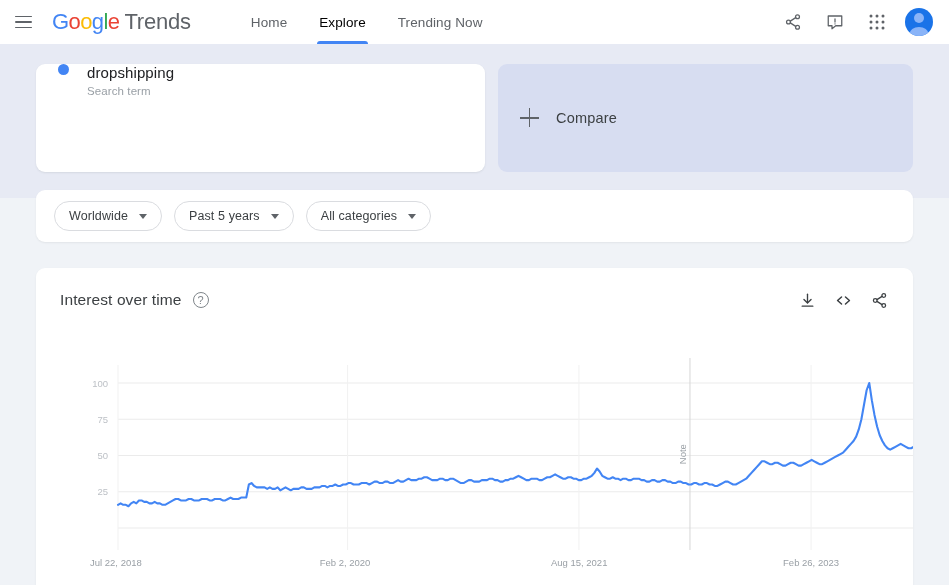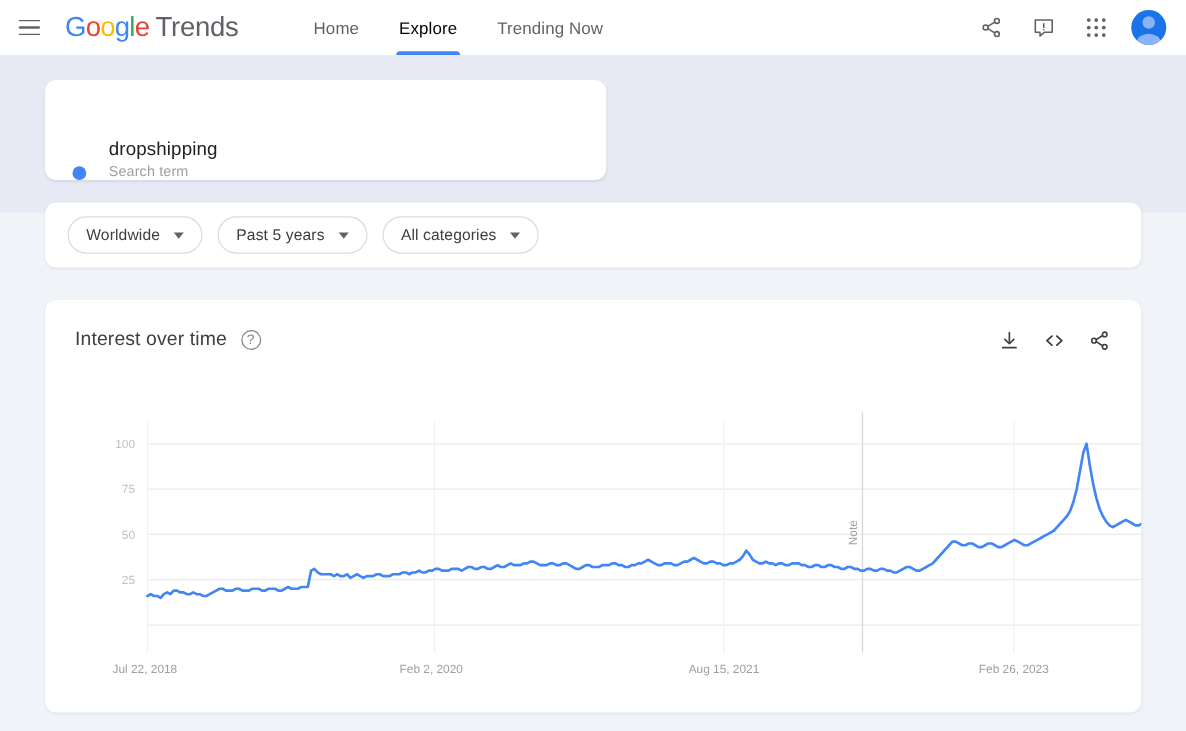--- a/index.html
+++ b/index.html
@@ -66,22 +66,22 @@
   }
 
   
   .band {
     background: #e7eaf4;
     padding: 20px 36px 26px 36px;
   }
   .querybar { display:flex; gap: 13px; }
 
   .term-card {
-    flex: 0 0 449px; height: 80px; background:#fff;
-    border-radius: 9px; display:flex; align-items:flex-end;
+    flex: 0 0 449px; height: 108px; background:#fff;
+    border-radius: 9px; display:flex; align-items:flex-start;
     padding-left: 22px;
     box-shadow: 0 1px 2px rgba(60,64,67,.10);
   }
   .term-dot { width: 11px; height: 11px; border-radius:50%; background:#4285f4; margin-right: 18px; flex:0 0 auto;}
   .term-texts { display:flex; flex-direction:column; gap: 4px; }
   .term-name { font-size: 15px; color: #202124; letter-spacing:.1px; }
   .term-sub  { font-size: 11.5px; color: #9aa0a6; letter-spacing:.1px; }
 
   .compare-card {
     flex: 1; height: 108px; background:#d7ddf1;
@@ -208,20 +208,24 @@
   <div class="querybar">
 
     <div class="term-card">
       <div class="term-dot"></div>
       <div class="term-texts">
         <div class="term-name">dropshipping</div>
         <div class="term-sub">Search term</div>
       </div>
     </div>
 
+    <div class="compare-card">
+      <div class="plus-ic"></div>
+      <div class="compare-label">Compare</div>
+    </div>
 
   </div>
 </div>
 
 <div class="filterbar">
   <div class="chip">
     <span class="chip-label">Worldwide</span>
     <span class="caret"></span>
   </div>
   <div class="chip">

